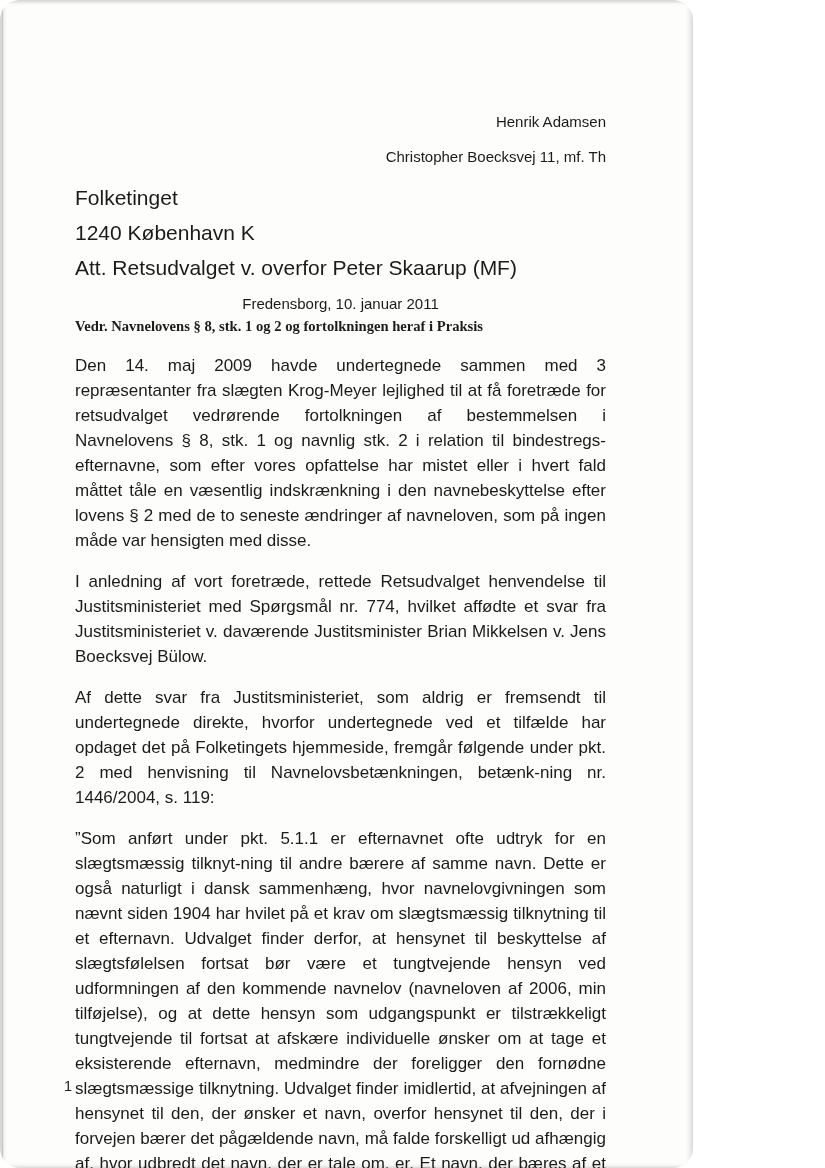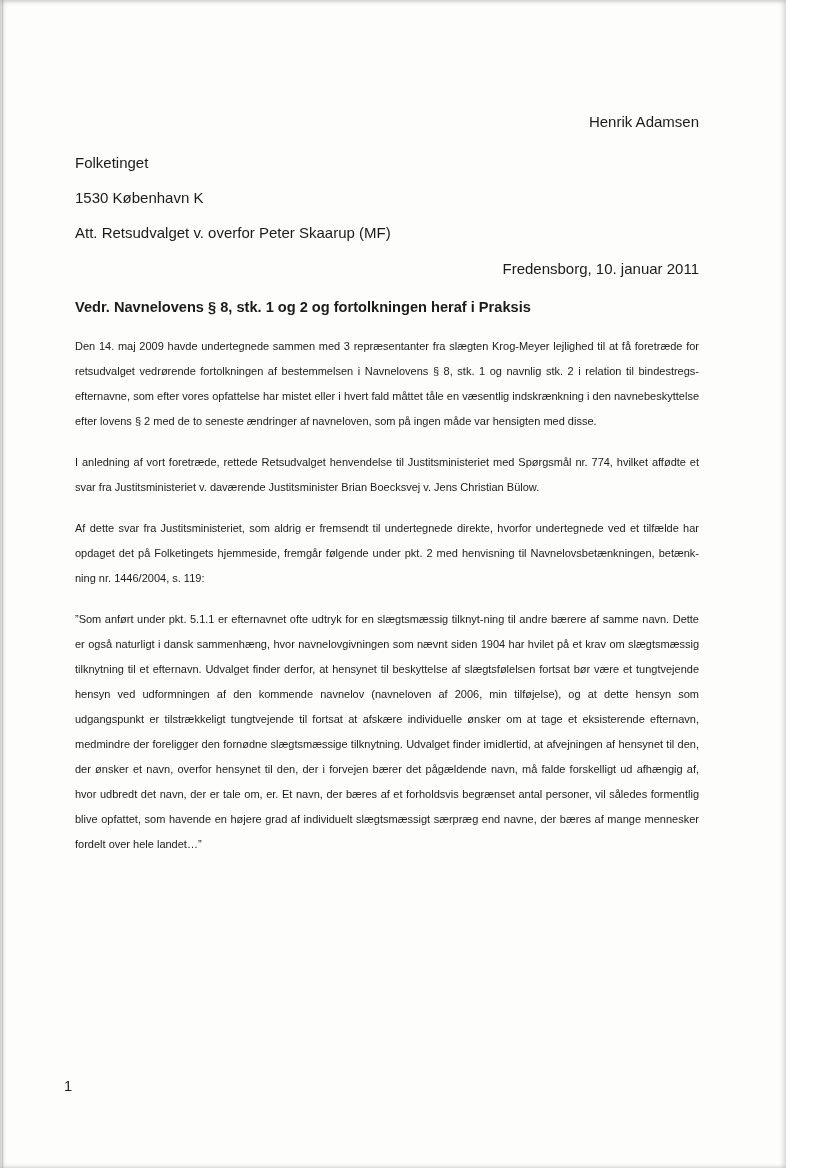--- a/index.html
+++ b/index.html
@@ -1,23 +1,24 @@
 <!DOCTYPE html>
 <html><head>
 <meta charset="utf-8">
 <style>
   html, body { margin: 0; padding: 0; background: #ffffff; }
   .page {
     position: relative;
-    width: 786px;
+    width: 693px;
     height: 1168px;
     background: #fdfdfb;
     font-family: "Liberation Sans", sans-serif;
     color: #1b1b1b;
     overflow: hidden;
+    border-radius: 20px;
   }
   
   .page::before {
     content: "";
     position: absolute;
     inset: 0;
     pointer-events: none;
     box-shadow:
       inset 3px 0 4px rgba(110,110,110,0.28),
       inset -3px 0 4px rgba(120,120,120,0.22),
@@ -39,38 +40,39 @@
   }
   .sender {
     margin-top: 104px;
     text-align: right;
     font-size: 15px;
     line-height: 35px;
   }
   .recipient {
     margin-top: 6px;
     text-align: left;
-    font-size: 15px;
+    font-size: 21px;
     line-height: 35px;
   }
   .dateline {
     margin-top: 8px;
-    text-align: right;
+    text-align: center;
     font-size: 15px;
     line-height: 22px;
   }
   .subject {
-    margin-top: 16px;
+    margin-top: 0;
     font-weight: bold;
     font-size: 14.6px;
     line-height: 22px;
+    font-family: Liberation Serif, serif;
   }
   .para {
     margin: 16px 0 0 0;
-    font-size: 11px;
+    font-size: 17px;
     line-height: 25px;
     text-align: justify;
   }
   .para.bold {
     font-weight: normal;
   }
   .page-number {
     position: absolute;
     left: 64px;
     bottom: 74px;
@@ -78,33 +80,34 @@
   }
 </style>
 </head>
 <body>
 
 <div class="page">
   <div class="content">
 
     <div class="sender">
       <div>Henrik Adamsen</div>
+      <div>Christopher Boecksvej 11, mf. Th</div>
     </div>
 
     <div class="recipient">
       <div>Folketinget</div>
-      <div>1530 København K</div>
+      <div>1240 København K</div>
       <div>Att. Retsudvalget v. overfor Peter Skaarup (MF)</div>
     </div>
 
     <div class="dateline">Fredensborg, 10. januar 2011</div>
 
     <div class="subject">Vedr. Navnelovens § 8, stk. 1 og 2 og fortolkningen heraf i Praksis</div>
 
     <p class="para">Den 14. maj 2009 havde undertegnede sammen med 3 repræsentanter fra slægten Krog-Meyer lejlighed til at få foretræde for retsudvalget vedrørende fortolkningen af bestemmelsen i Navnelovens § 8, stk. 1 og navnlig stk. 2 i relation til bindestregs-efternavne, som efter vores opfattelse har mistet eller i hvert fald måttet tåle en væsentlig indskrænkning i den navnebeskyttelse efter lovens § 2 med de to seneste ændringer af navneloven, som på ingen måde var hensigten med disse.</p>
-    <p class="para">I anledning af vort foretræde, rettede Retsudvalget henvendelse til Justitsministeriet med Spørgsmål nr. 774, hvilket affødte et svar fra Justitsministeriet v. daværende Justitsminister Brian Boecksvej v. Jens Christian Bülow.</p>
+    <p class="para">I anledning af vort foretræde, rettede Retsudvalget henvendelse til Justitsministeriet med Spørgsmål nr. 774, hvilket affødte et svar fra Justitsministeriet v. daværende Justitsminister Brian Mikkelsen v. Jens Boecksvej Bülow.</p>
     <p class="para">Af dette svar fra Justitsministeriet, som aldrig er fremsendt til undertegnede direkte, hvorfor undertegnede ved et tilfælde har opdaget det på Folketingets hjemmeside, fremgår følgende under pkt. 2 med henvisning til Navnelovsbetænkningen, betænk-ning nr. 1446/2004, s. 119:</p>
     <p class="para bold">”Som anført under pkt. 5.1.1 er efternavnet ofte udtryk for en slægtsmæssig tilknyt-ning til andre bærere af samme navn. Dette er også naturligt i dansk sammenhæng, hvor navnelovgivningen som nævnt siden 1904 har hvilet på et krav om slægtsmæssig tilknytning til et efternavn. Udvalget finder derfor, at hensynet til beskyttelse af slægtsfølelsen fortsat bør være et tungtvejende hensyn ved udformningen af den kommende navnelov (navneloven af 2006, min tilføjelse), og at dette hensyn som udgangspunkt er tilstrækkeligt tungtvejende til fortsat at afskære individuelle ønsker om at tage et eksisterende efternavn, medmindre der foreligger den fornødne slægtsmæssige tilknytning. Udvalget finder imidlertid, at afvejningen af hensynet til den, der ønsker et navn, overfor hensynet til den, der i forvejen bærer det pågældende navn, må falde forskelligt ud afhængig af, hvor udbredt det navn, der er tale om, er. Et navn, der bæres af et forholdsvis begrænset antal personer, vil således formentlig blive opfattet, som havende en højere grad af individuelt slægtsmæssigt særpræg end navne, der bæres af mange mennesker fordelt over hele landet…”</p>
 
   </div>
 
   <div class="page-number">1</div>
 </div>
 
 </body></html>

